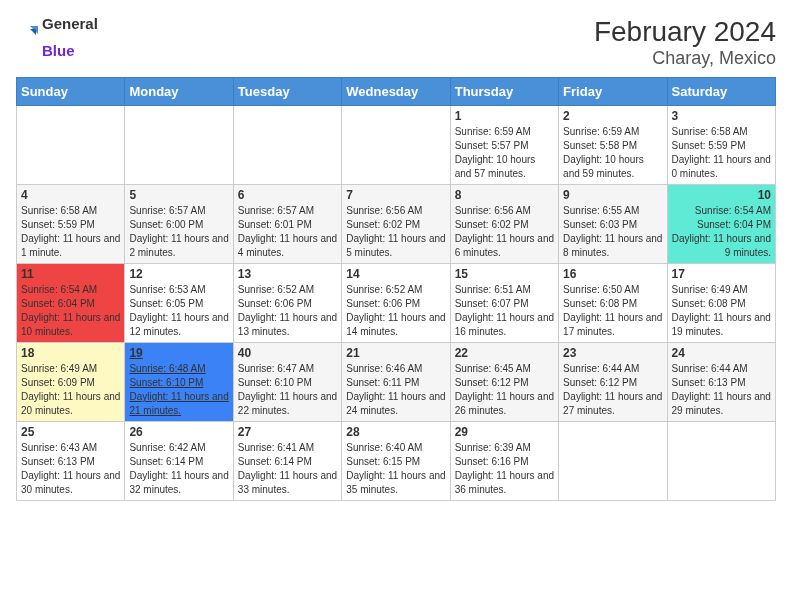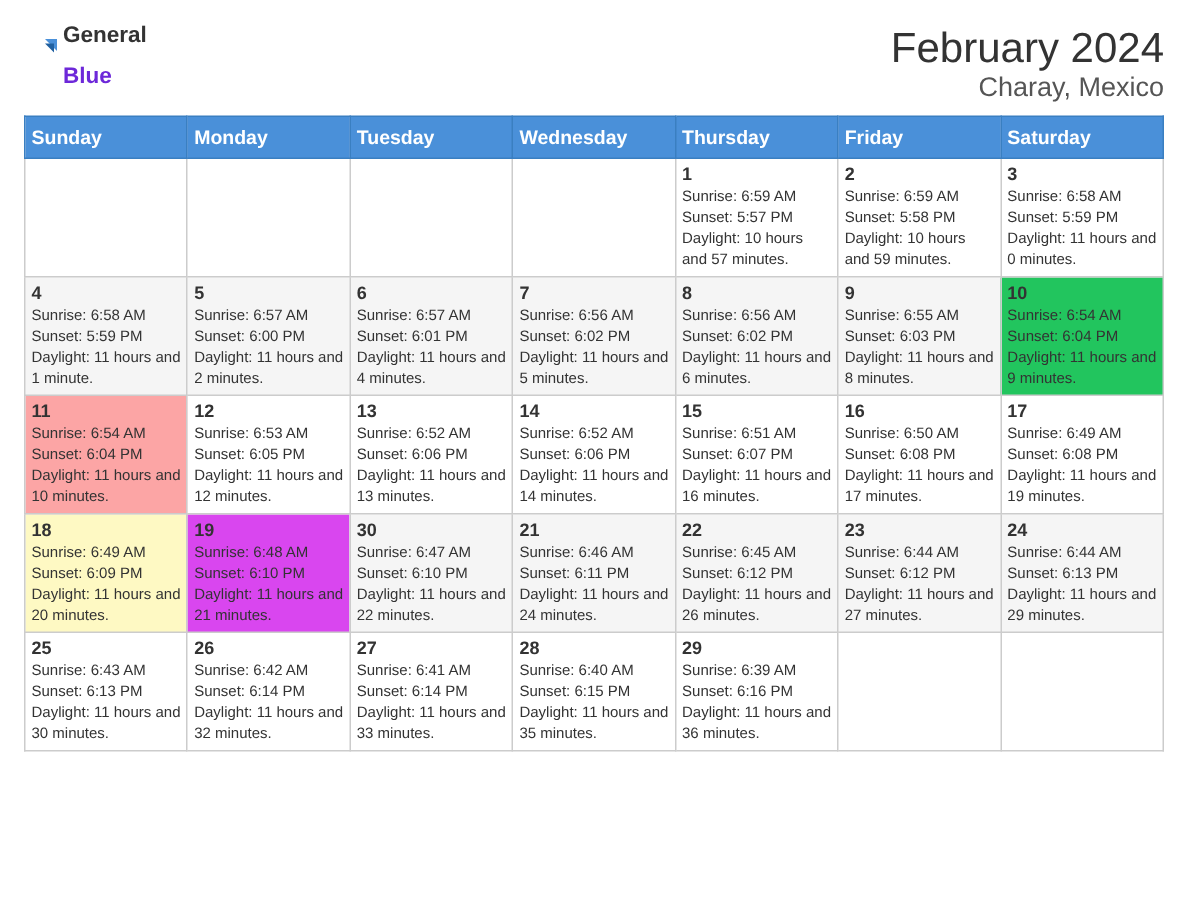--- a/index.html
+++ b/index.html
@@ -166,29 +166,29 @@
           <div class="day-info" style="white-space: pre-line;">Sunrise: 6:56 AM
 Sunset: 6:02 PM
 Daylight: 11 hours and 6 minutes.</div>
         </td>
         <td style="background-color: rgb(245, 245, 245);">
           <span class="day-num">9</span>
           <div class="day-info" style="white-space: pre-line;">Sunrise: 6:55 AM
 Sunset: 6:03 PM
 Daylight: 11 hours and 8 minutes.</div>
         </td>
-        <td style="background-color: #22c55e;">
+        <td style="background-color: #5eead4; text-align: right;">
           <span class="day-num">10</span>
           <div class="day-info" style="white-space: pre-line;">Sunrise: 6:54 AM
 Sunset: 6:04 PM
 Daylight: 11 hours and 9 minutes.</div>
         </td>
       </tr>
       <tr style="background-color: rgb(255, 255, 255);">
-        <td style="background-color: #fca5a5;">
+        <td style="background-color: #ef4444;">
           <span class="day-num">11</span>
           <div class="day-info" style="white-space: pre-line;">Sunrise: 6:54 AM
 Sunset: 6:04 PM
 Daylight: 11 hours and 10 minutes.</div>
         </td>
         <td style="background-color: rgb(255, 255, 255);">
           <span class="day-num">12</span>
           <div class="day-info" style="white-space: pre-line;">Sunrise: 6:53 AM
 Sunset: 6:05 PM
 Daylight: 11 hours and 12 minutes.</div>
@@ -224,28 +224,28 @@
 Daylight: 11 hours and 19 minutes.</div>
         </td>
       </tr>
       <tr style="background-color: rgb(245, 245, 245);">
         <td style="background-color: #fef9c3;">
           <span class="day-num">18</span>
           <div class="day-info" style="white-space: pre-line;">Sunrise: 6:49 AM
 Sunset: 6:09 PM
 Daylight: 11 hours and 20 minutes.</div>
         </td>
-        <td style="background-color: #d946ef;">
+        <td style="background-color: #3b82f6; text-decoration: underline;">
           <span class="day-num">19</span>
           <div class="day-info" style="white-space: pre-line;">Sunrise: 6:48 AM
 Sunset: 6:10 PM
 Daylight: 11 hours and 21 minutes.</div>
         </td>
         <td style="background-color: rgb(245, 245, 245);">
-          <span class="day-num">30</span>
+          <span class="day-num">40</span>
           <div class="day-info" style="white-space: pre-line;">Sunrise: 6:47 AM
 Sunset: 6:10 PM
 Daylight: 11 hours and 22 minutes.</div>
         </td>
         <td style="background-color: rgb(245, 245, 245);">
           <span class="day-num">21</span>
           <div class="day-info" style="white-space: pre-line;">Sunrise: 6:46 AM
 Sunset: 6:11 PM
 Daylight: 11 hours and 24 minutes.</div>
         </td>

